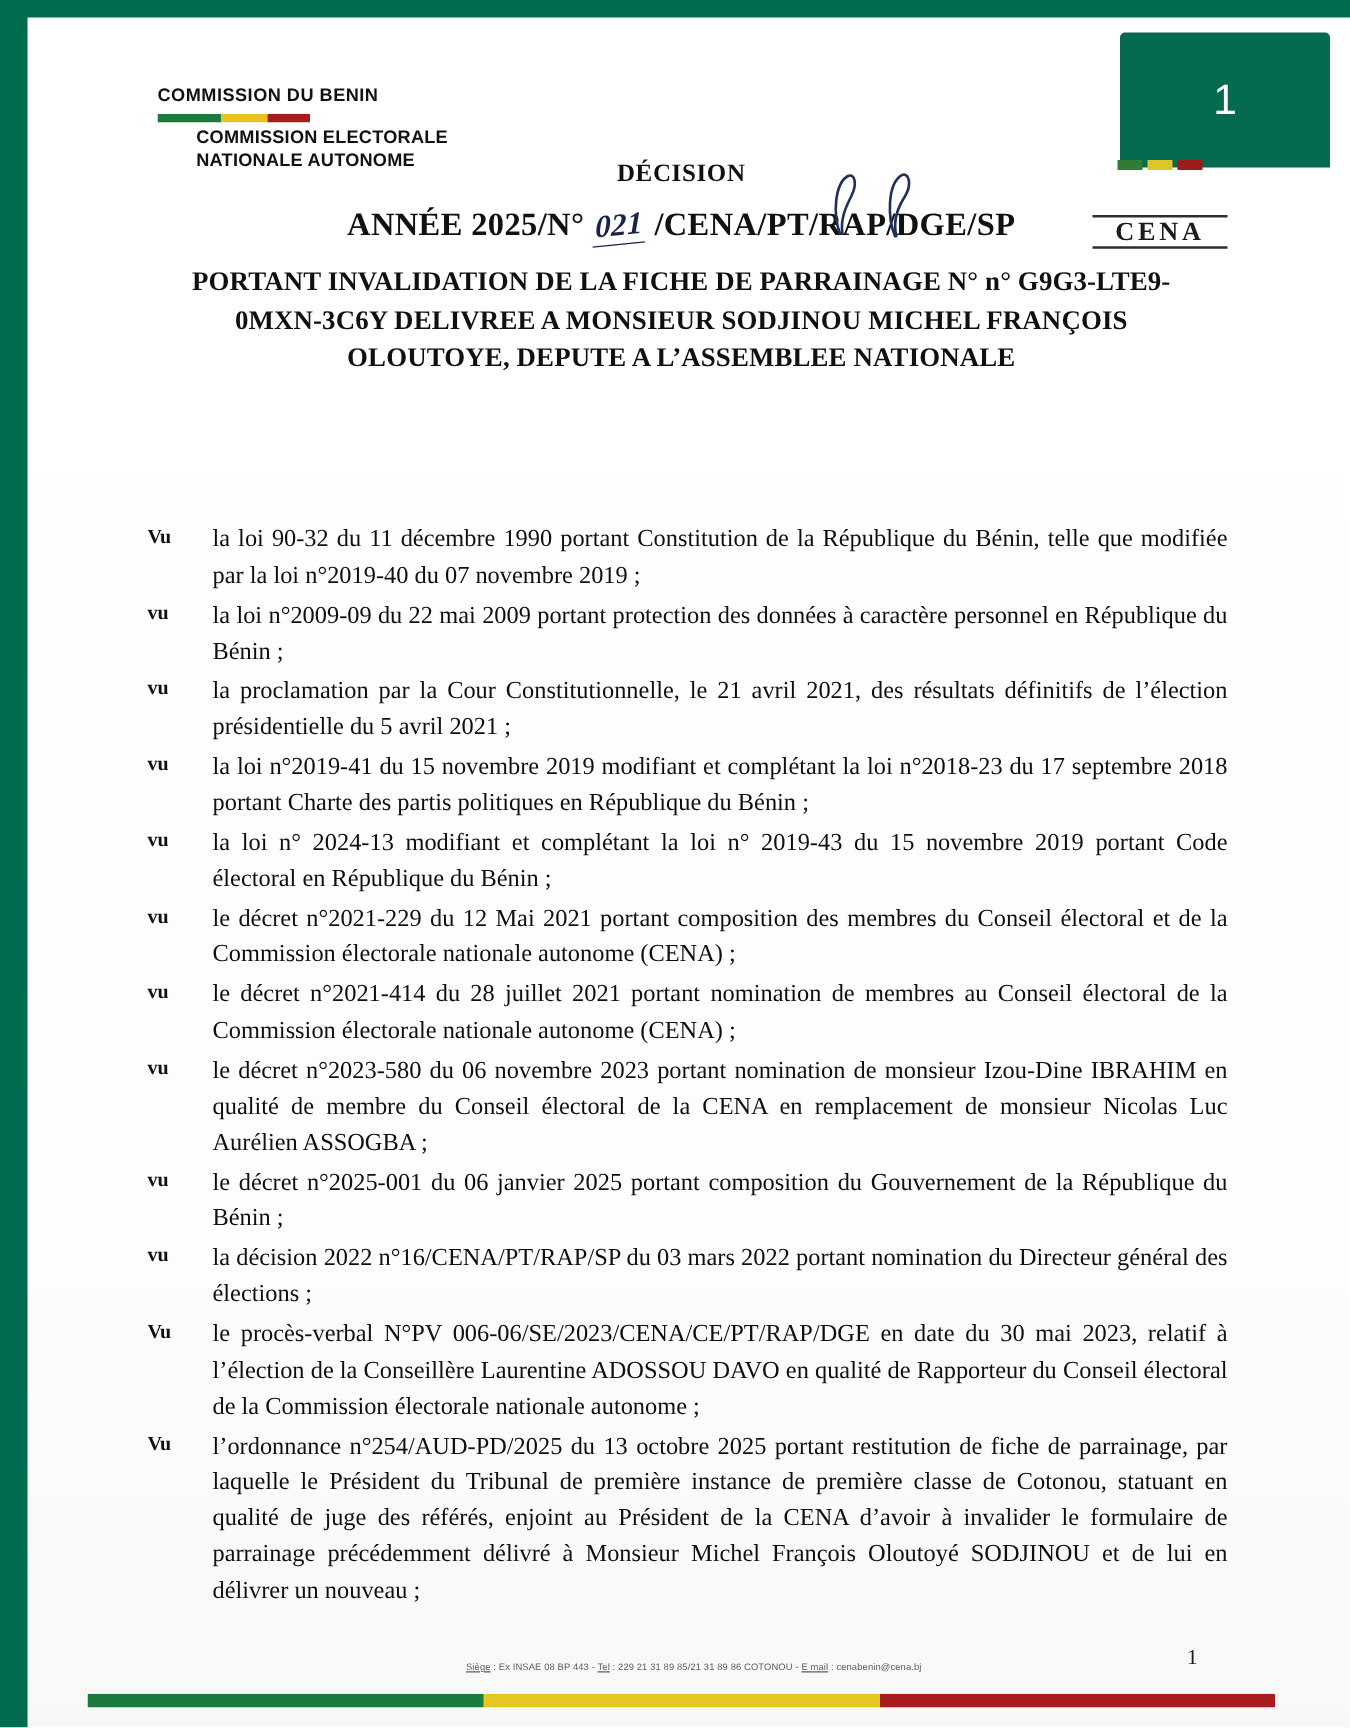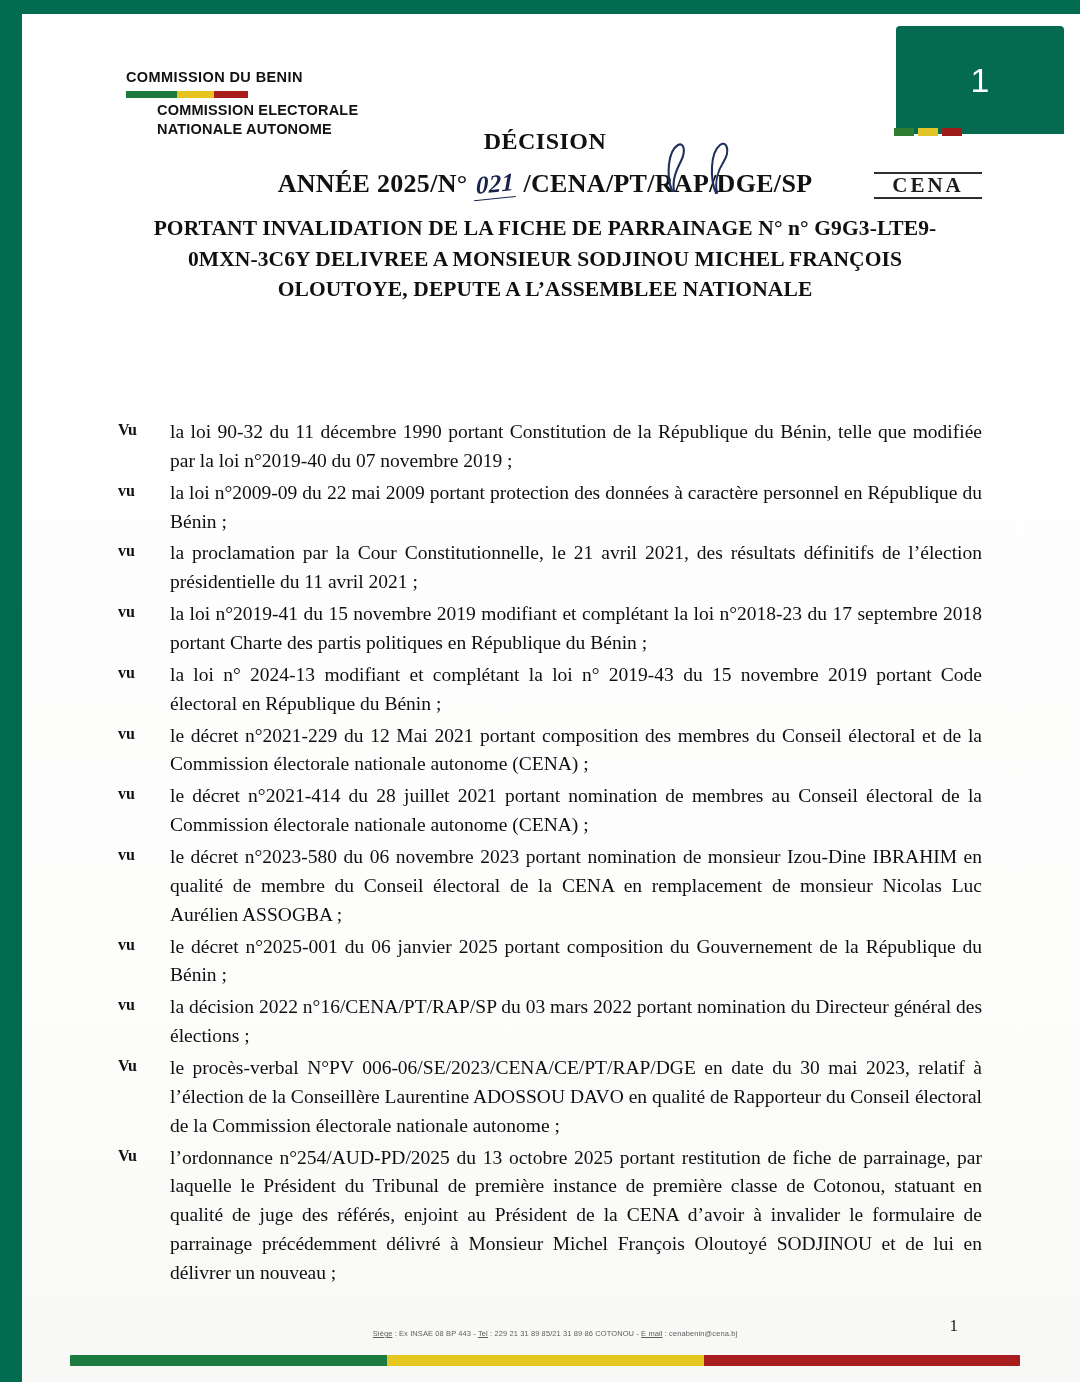--- a/index.html
+++ b/index.html
@@ -109,21 +109,21 @@
 
   
   .titles {
     position: absolute;
     top: 128px;
     left: 150px;
     width: 790px;
     text-align: center;
   }
   .t-decision {
-    font-size: 24px;
+    font-size: 20px;
     font-weight: bold;
     letter-spacing: 0.5px;
     color: #111;
   }
   .t-annee {
     margin-top: 14px;
     font-size: 26px;
     font-weight: bold;
     letter-spacing: 0.3px;
     color: #111;
@@ -286,21 +286,21 @@
       <div class="vu-row">
         <div class="vu-label">Vu</div>
         <div class="vu-text">la loi 90-32 du 11 décembre 1990 portant Constitution de la République du Bénin, telle que modifiée par la loi n°2019-40 du 07 novembre 2019 ;</div>
       </div>
       <div class="vu-row">
         <div class="vu-label">vu</div>
         <div class="vu-text">la loi n°2009-09 du 22 mai 2009 portant protection des données à caractère personnel en République du Bénin ;</div>
       </div>
       <div class="vu-row">
         <div class="vu-label">vu</div>
-        <div class="vu-text">la proclamation par la Cour Constitutionnelle, le 21 avril 2021, des résultats définitifs de l’élection présidentielle du 11 avril 2021 ;</div>
+        <div class="vu-text">la proclamation par la Cour Constitutionnelle, le 21 avril 2021, des résultats définitifs de l’élection présidentielle du 5 avril 2021 ;</div>
       </div>
       <div class="vu-row">
         <div class="vu-label">vu</div>
         <div class="vu-text">la loi n°2019-41 du 15 novembre 2019 modifiant et complétant la loi n°2018-23 du 17 septembre 2018 portant Charte des partis politiques en République du Bénin ;</div>
       </div>
       <div class="vu-row">
         <div class="vu-label">vu</div>
         <div class="vu-text">la loi n° 2024-13 modifiant et complétant la loi n° 2019-43 du 15 novembre 2019 portant Code électoral en République du Bénin ;</div>
       </div>
       <div class="vu-row">

